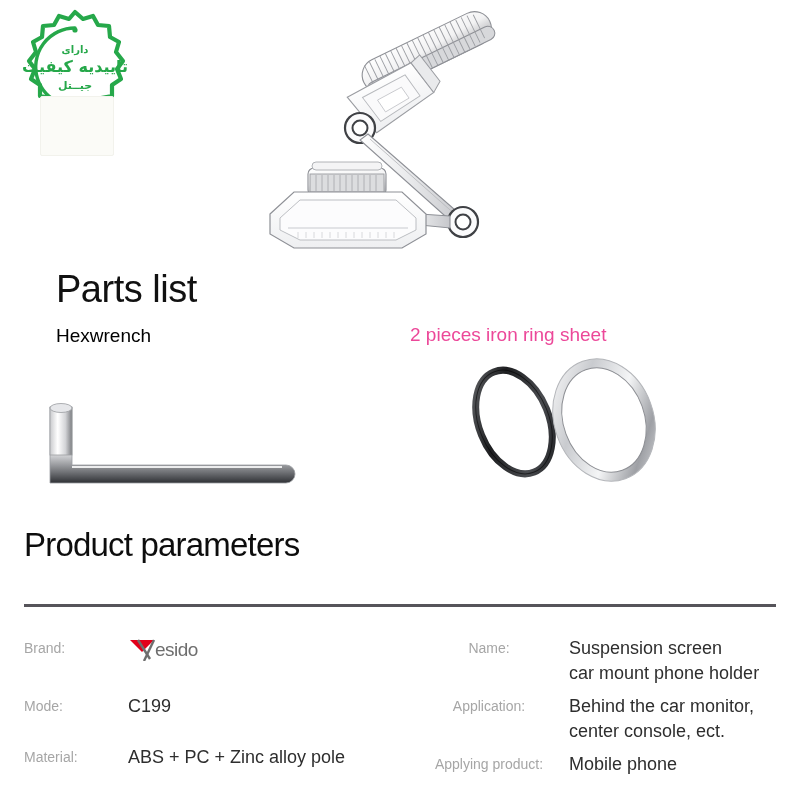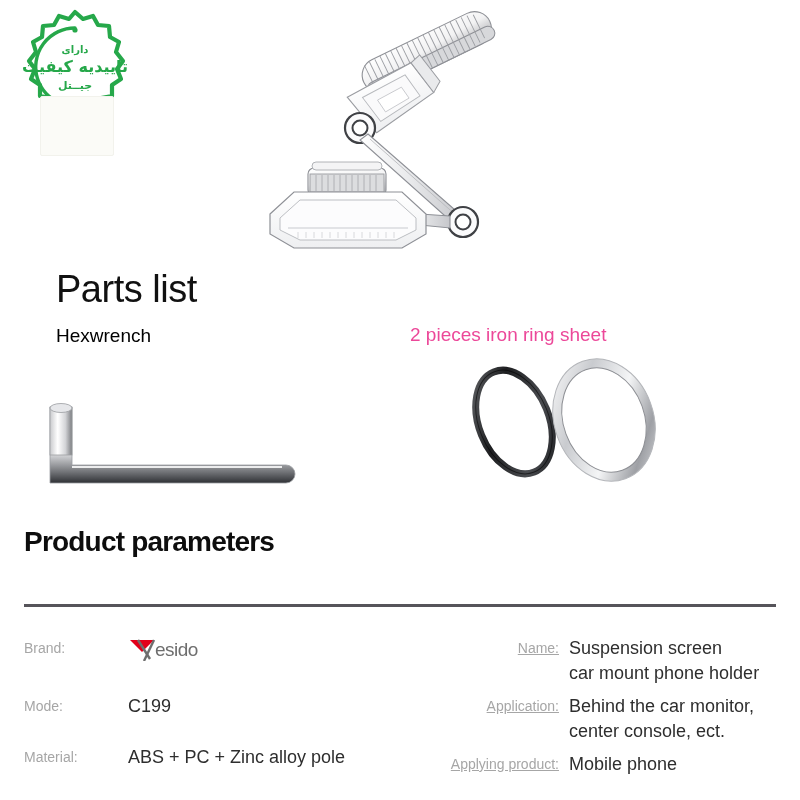--- a/index.html
+++ b/index.html
@@ -110,22 +110,22 @@
     width: 216px;
     height: 130px;
   }
   .rings-art svg { display: block; width: 100%; height: 100%; }
 
   
   .params-heading {
     position: absolute;
     left: 24px;
     top: 526px;
-    font-size: 28px;
-    font-weight: 700;
+    font-size: 33px;
+    font-weight: 400;
     letter-spacing: -0.8px;
     color: #0d0d0d;
   }
   .params-rule {
     position: absolute;
     left: 24px;
     top: 604px;
     width: 752px;
     height: 3px;
     background: #56545a;
@@ -166,24 +166,23 @@
   .param-value .vline { display: block; white-space: nowrap; }
 
   
   .params-col.left .param-label { width: 100px; }
   .params-col.left .param-value { padding-left: 4px; }
 
   
   .params-col.right .param-row { justify-content: flex-start; }
   .params-col.right .param-label {
     width: 150px;
-    text-align: right;
+    text-align: center;
     padding-right: 10px;
     box-sizing: border-box;
-    text-decoration: underline;
   }
 
   
   .yesido-logo {
     display: inline-flex;
     align-items: center;
     height: 25px;
   }
   .yesido-logo svg { display: block; height: 24px; width: 105px; }
 </style>

